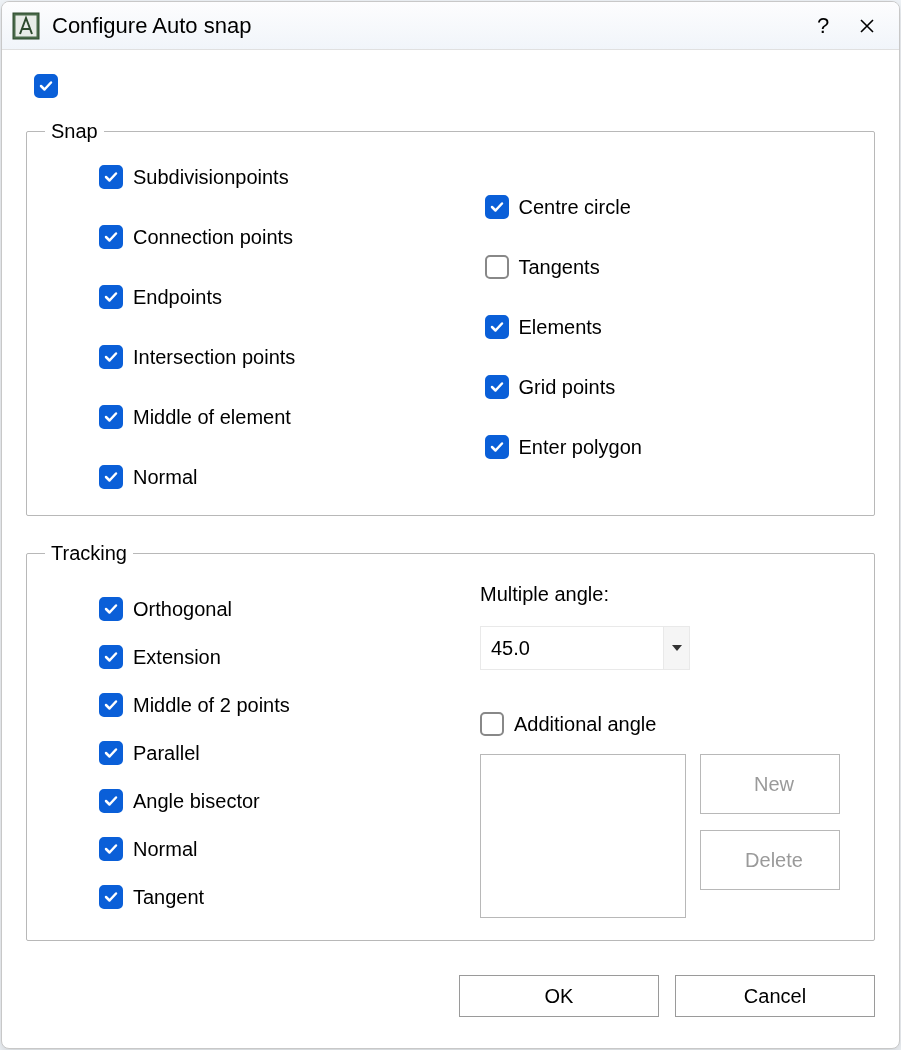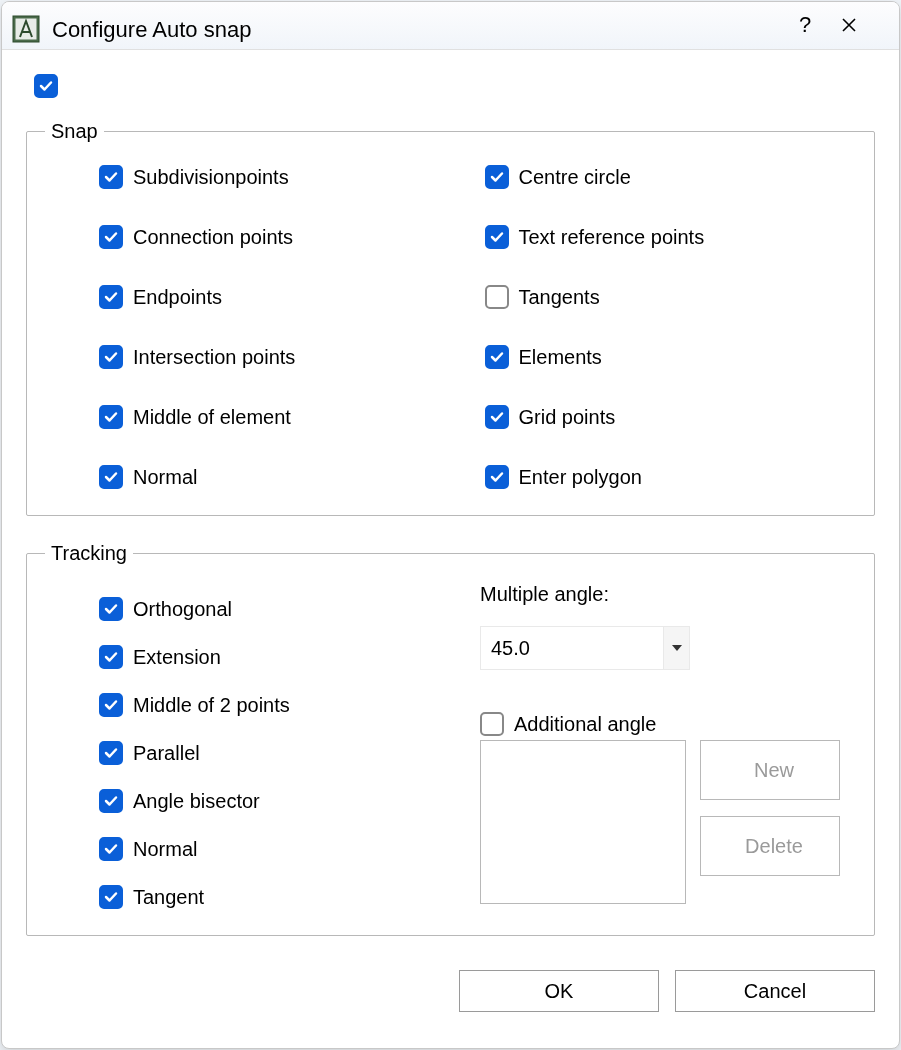--- a/index.html
+++ b/index.html
@@ -19,22 +19,22 @@
       background: #fff;
       border: 1px solid #c8c8c8;
       border-radius: 8px;
       box-shadow: 0 4px 12px rgba(0,0,0,0.15);
       display: flex;
       flex-direction: column;
       overflow: hidden;
     }
     .titlebar {
       display: flex;
-      align-items: flex-end;
-      padding: 6px 28px 6px 10px;
+      align-items: center;
+      padding: 6px 10px 6px 10px;
       background: linear-gradient(#fdfdfe, #f1f5fa);
       border-bottom: 1px solid #e0e0e0;
       height: 48px;
     }
     .app-icon {
       width: 28px;
       height: 28px;
       margin-right: 12px;
       display: flex;
       align-items: center;
@@ -156,21 +156,21 @@
     .combo-arrow {
       width: 26px;
       height: 42px;
       display: flex;
       align-items: center;
       justify-content: center;
       background: #f5f5f5;
       border-left: 1px solid #e9e9e9;
       margin-right: -10px;
     }
-    .aa-row { margin-bottom: 4px; }
+    .aa-row { margin-bottom: 18px; }
     .aa-panel {
       display: flex;
       gap: 14px;
     }
     .aa-list {
       width: 206px;
       height: 164px;
       border: 1px solid #b8b8b8;
     }
     .aa-btns {
@@ -294,28 +294,20 @@
         <div class="snap-col right" id="snap-right">
             <div class="checkbox-row">
               <div class="checkbox checked">
                 <svg viewBox="0 0 16 16">
                   <path d="M3 8 L6.5 11.5 L13 4.5" stroke="#fff" stroke-width="2.5" fill="none" stroke-linecap="round" stroke-linejoin="round"></path>
                 </svg>
               </div>
               <span class="checkbox-label">Centre circle</span>
             </div>
             <div class="checkbox-row">
-              <div class="checkbox checked">
-                <svg viewBox="0 0 16 16">
-                  <path d="M3 8 L6.5 11.5 L13 4.5" stroke="#fff" stroke-width="2.5" fill="none" stroke-linecap="round" stroke-linejoin="round"></path>
-                </svg>
-              </div>
-              <span class="checkbox-label">Text reference points</span>
-            </div>
-            <div class="checkbox-row">
               <div class="checkbox"></div>
               <span class="checkbox-label">Tangents</span>
             </div>
             <div class="checkbox-row">
               <div class="checkbox checked">
                 <svg viewBox="0 0 16 16">
                   <path d="M3 8 L6.5 11.5 L13 4.5" stroke="#fff" stroke-width="2.5" fill="none" stroke-linecap="round" stroke-linejoin="round"></path>
                 </svg>
               </div>
               <span class="checkbox-label">Elements</span>

